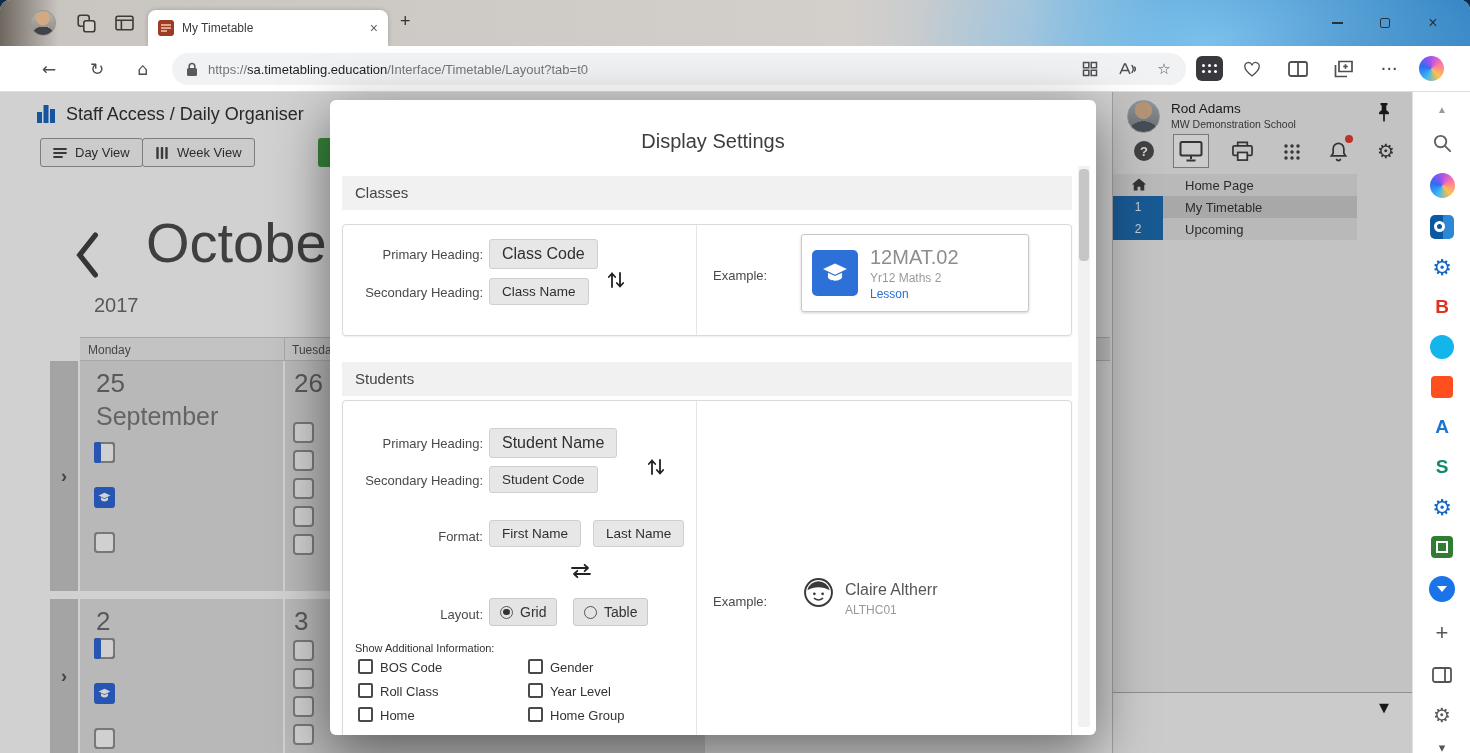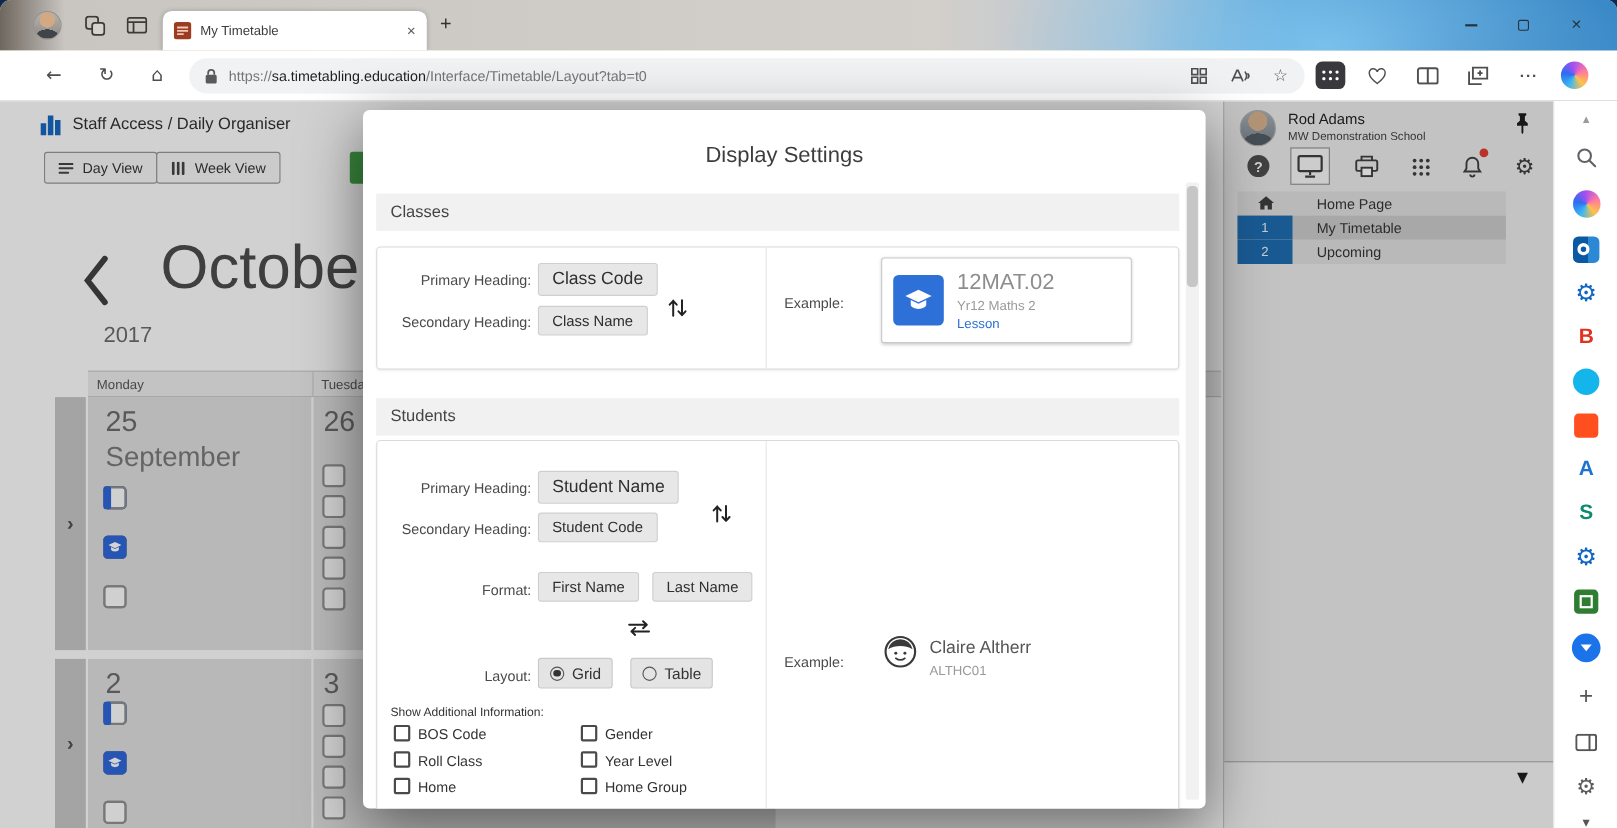--- a/index.html
+++ b/index.html
@@ -44,21 +44,21 @@
   .ext-dots{position:absolute;left:6px;top:8px;width:3px;height:3px;background:#fff;border-radius:50%;
     box-shadow:6px 0 0 #fff,12px 0 0 #fff,0 6px 0 #fff,6px 6px 0 #fff,12px 6px 0 #fff}
   .copilot-ball{width:25px;height:25px;border-radius:50%;
     background:conic-gradient(from 210deg,#3ab6f2,#2e6cf0,#a84ff0,#ff7aa0,#ffc24a,#3ab6f2)}
   .copilot-btn{position:absolute;left:1419px;top:10px}
 
   
   .page{position:absolute;left:0;top:92px;width:1412px;height:661px;background:#fdfdfd;overflow:hidden}
   .page>*{position:absolute}
   .app-logo{left:34px;top:10px}
-  .app-title{left:66px;top:12px;font-size:15px;color:#2f2f2f}
+  .app-title{left:66px;top:12px;font-size:18px;color:#2f2f2f}
   .viewbtn{top:46px;height:29px;display:flex;align-items:center;gap:8px;background:#f6f6f6;border:1px solid #969696;border-radius:3px;padding:0 12px;font-size:13px;color:#333}
   .greenbtn{left:318px;top:46px;width:46px;height:29px;background:#43a047;border-radius:3px;display:flex;align-items:center;justify-content:center;color:#fff}
   .month-chevron{left:74px;top:140px;color:#3f3f3f}
   .month-name{left:146px;top:118px;font-size:56px;color:#4b4b4b;white-space:nowrap}
   .year{left:94px;top:202px;font-size:20px;color:#6b6b6b}
   .cal-head{left:80px;top:245px;width:1030px;height:24px;background:#ececec;border-top:1px solid #cacaca;border-bottom:1px solid #cacaca;font-size:12px;color:#555}
   .dh{position:absolute;top:5px}
   .coldiv{position:absolute;left:204px;top:0;bottom:0;width:1px;background:#cacaca}
   .expander{left:50px;width:28px;background:#c6c6c6;display:flex;align-items:center;justify-content:center;color:#4f4f4f;font-size:18px;font-weight:700}
   .exp1{top:269px;height:230px}.exp2{top:507px;height:154px}
@@ -85,21 +85,21 @@
     linear-gradient(180deg,#a9b2b8 0%,#7d858c 100%)}
   .rp-name{left:58px;top:9px;font-size:13.5px;color:#1d1d1d}
   .rp-school{left:58px;top:26px;font-size:10.5px;color:#3f3f3f}
   .rp-pin{left:264px;top:10px;color:#1c1c1c}
   .tool{width:26px;height:26px;display:flex;align-items:center;justify-content:center;color:#3d3d3d}
   .toolbox{left:60px;top:42px;width:36px;height:34px;border:1px solid #8f8f8f;background:#f7f7f7;display:flex;align-items:center;justify-content:center}
   .help-ic{background:#4d4d4d;color:#fff;border-radius:50%;width:20px;height:20px;display:flex;align-items:center;justify-content:center;font-size:13px;font-weight:700}
   .bellwrap{position:relative}
   .bdot{position:absolute;right:-2px;top:-3px;width:8px;height:8px;background:#e23b2e;border-radius:50%}
   .gearglyph{font-family:"DejaVu Sans",sans-serif;font-size:20px}
-  .rp-row{left:12px;width:244px;height:22px;font-size:13px;color:#333}
+  .rp-row{left:0;width:244px;height:22px;font-size:13px;color:#333}
   .rrow1{top:82px;background:#e0e0e0}
   .rrow2{top:104px;background:#cbcbcb}
   .rrow3{top:126px;background:#e0e0e0}
   .rp-row span{position:absolute}
   .navbadge{left:0;top:0;width:50px;height:22px;background:#1d6cb1;color:#eef4f9;display:flex;align-items:center;justify-content:center;font-size:12px}
   .rowlabel{left:72px;top:4px}
   .rowhouse{left:18px;top:3px;color:#3d3d3d}
   .rp-divider{left:0;top:600px;width:300px;border-top:1px solid #adadad;height:61px;background:#f6f6f6}
   .rp-collapse{left:266px;top:608px;font-size:13px;color:#1c1c1c;font-family:"DejaVu Sans",sans-serif}
   .dim{position:absolute;inset:0;background:rgba(10,10,10,.18);z-index:30}

